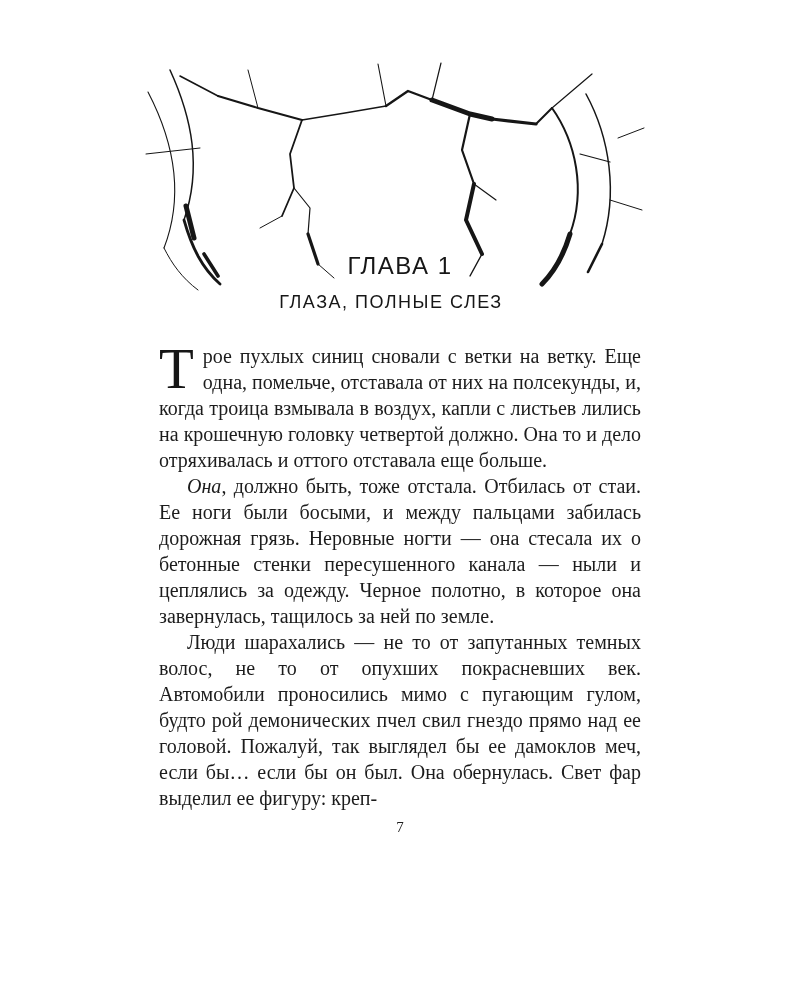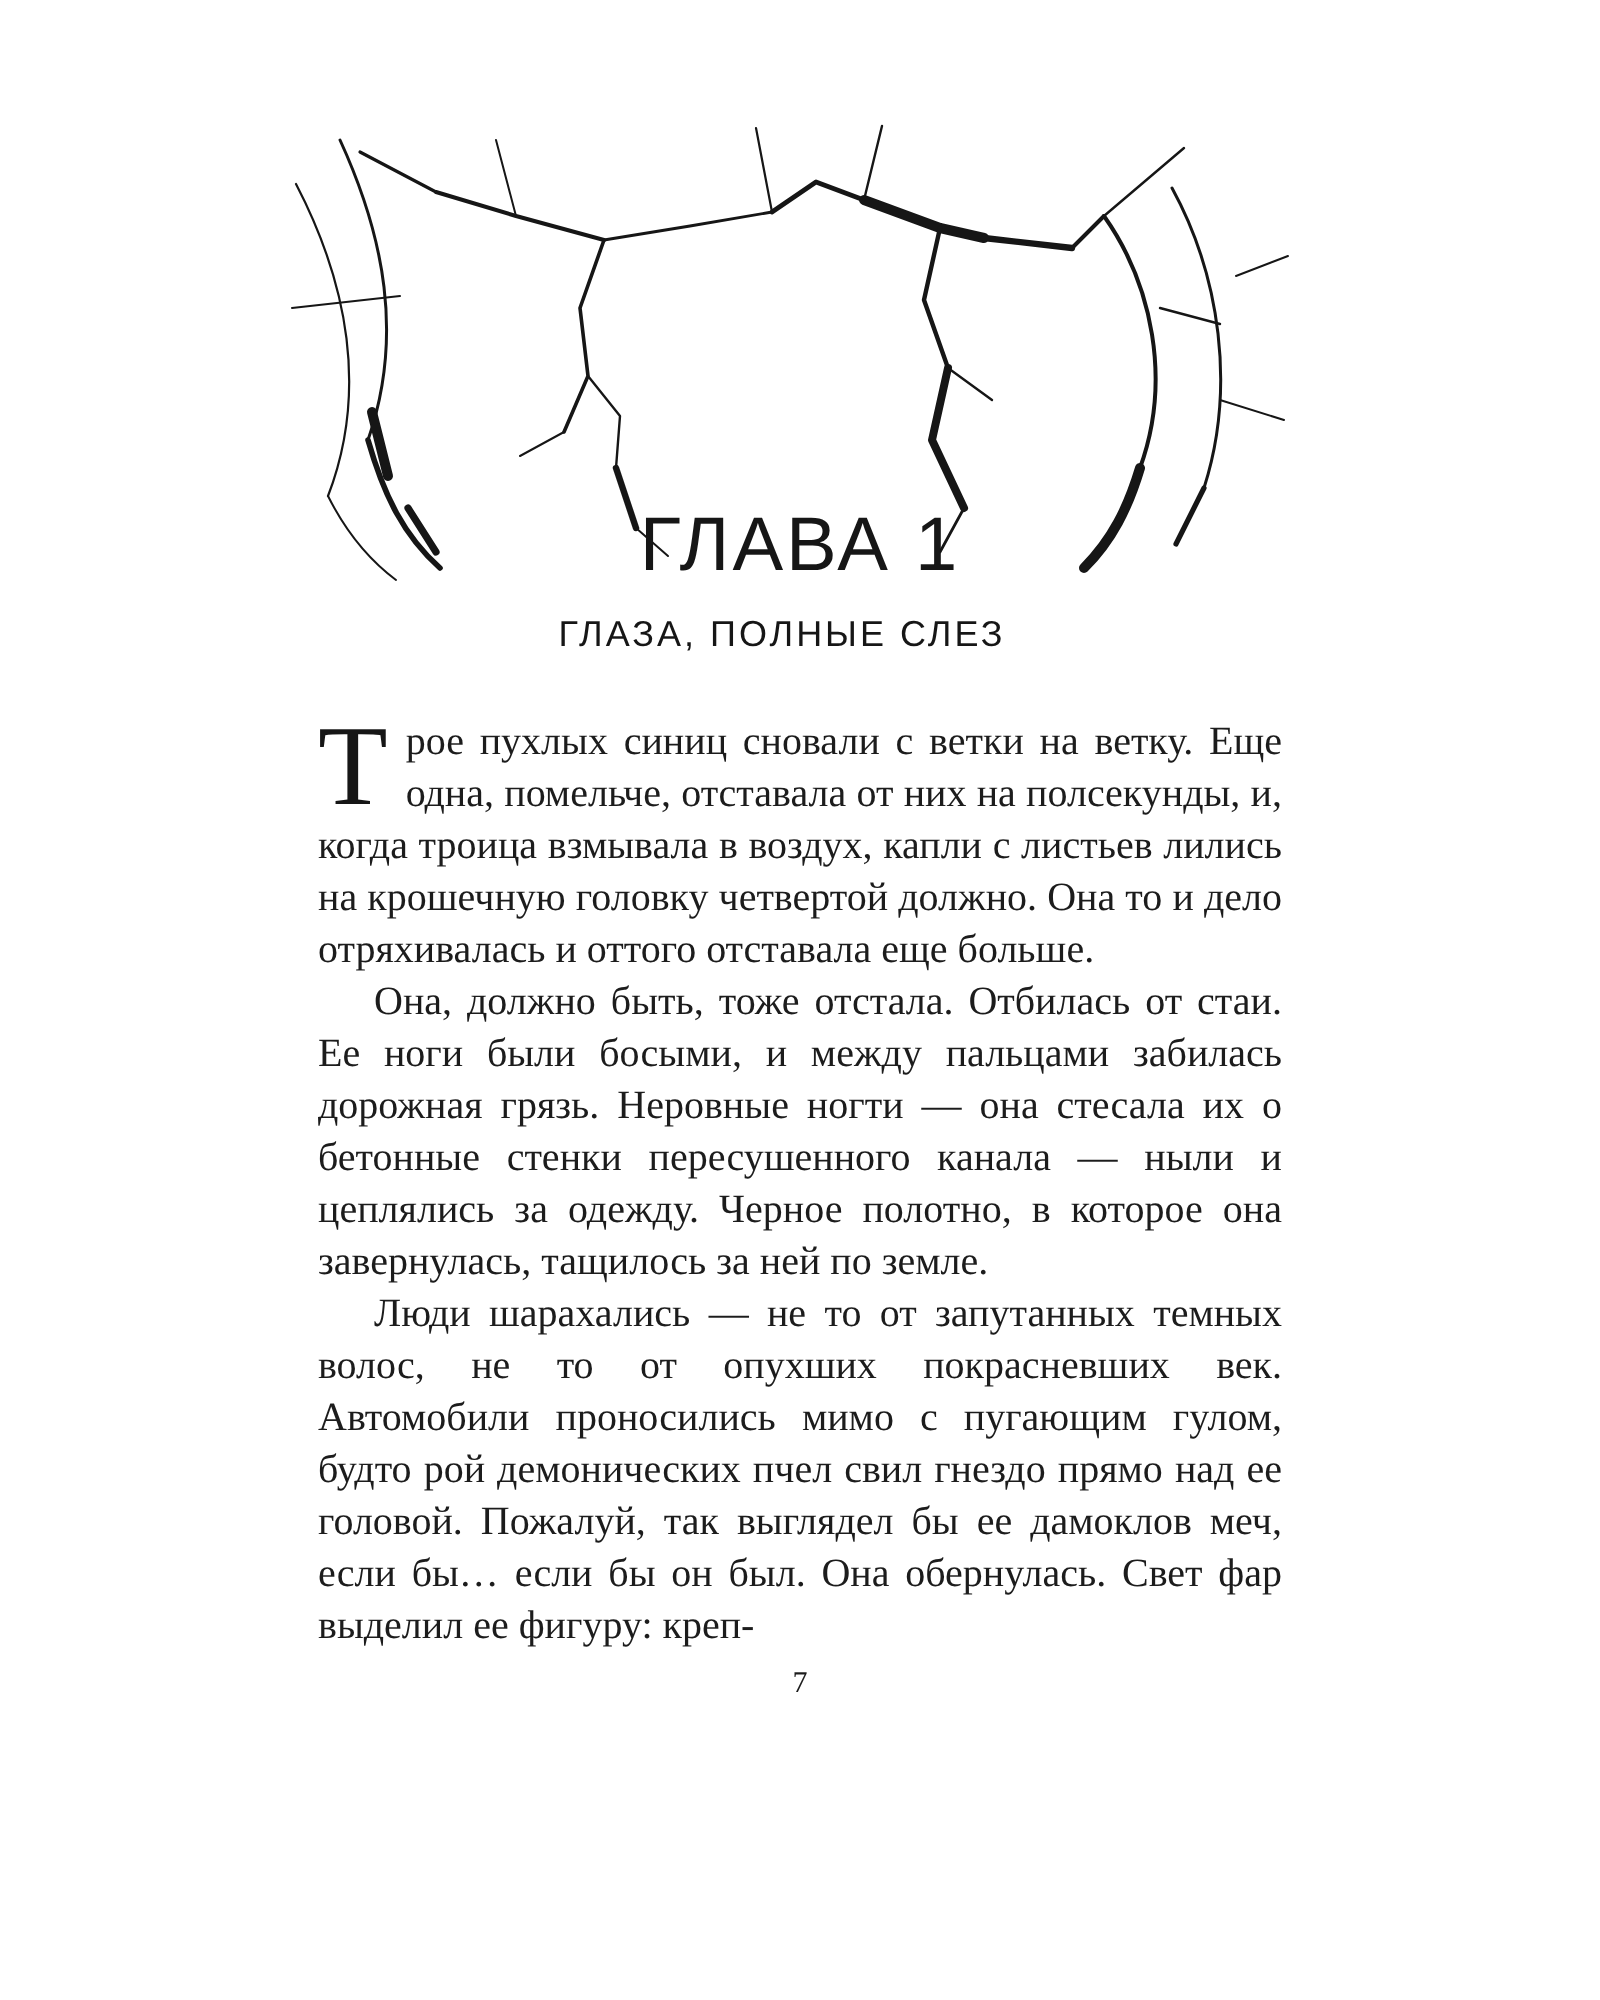--- a/index.html
+++ b/index.html
@@ -19,21 +19,21 @@
   .artwork {
     width: 520px;
     margin: 58px auto 0 auto;
   }
   .artwork svg { display: block; }
   .chapter-title {
     margin: -46px 0 0 0;
     text-align: center;
     font-family: "Liberation Sans", sans-serif;
     font-weight: 400;
-    font-size: 38px;
+    font-size: 24px;
     letter-spacing: 1.5px;
     color: #161616;
   }
   .chapter-subtitle {
     margin: 12px 18px 0 0;
     text-align: center;
     font-family: "Liberation Sans", sans-serif;
     font-weight: 400;
     font-size: 18px;
     letter-spacing: 1.5px;
@@ -54,21 +54,21 @@
   .body-text p.indent {
     text-indent: 28px;
   }
   .dropcap {
     float: left;
     font-size: 57px;
     line-height: 47px;
     padding: 2px 9px 0 0;
     color: #161616;
   }
-  .italic { }
+  .italic { font-style: italic; }
   .page-number {
     margin-top: 8px;
     text-align: center;
     font-size: 15px;
     color: #1c1c1c;
   }
 </style>
 </head>
 <body>
 

